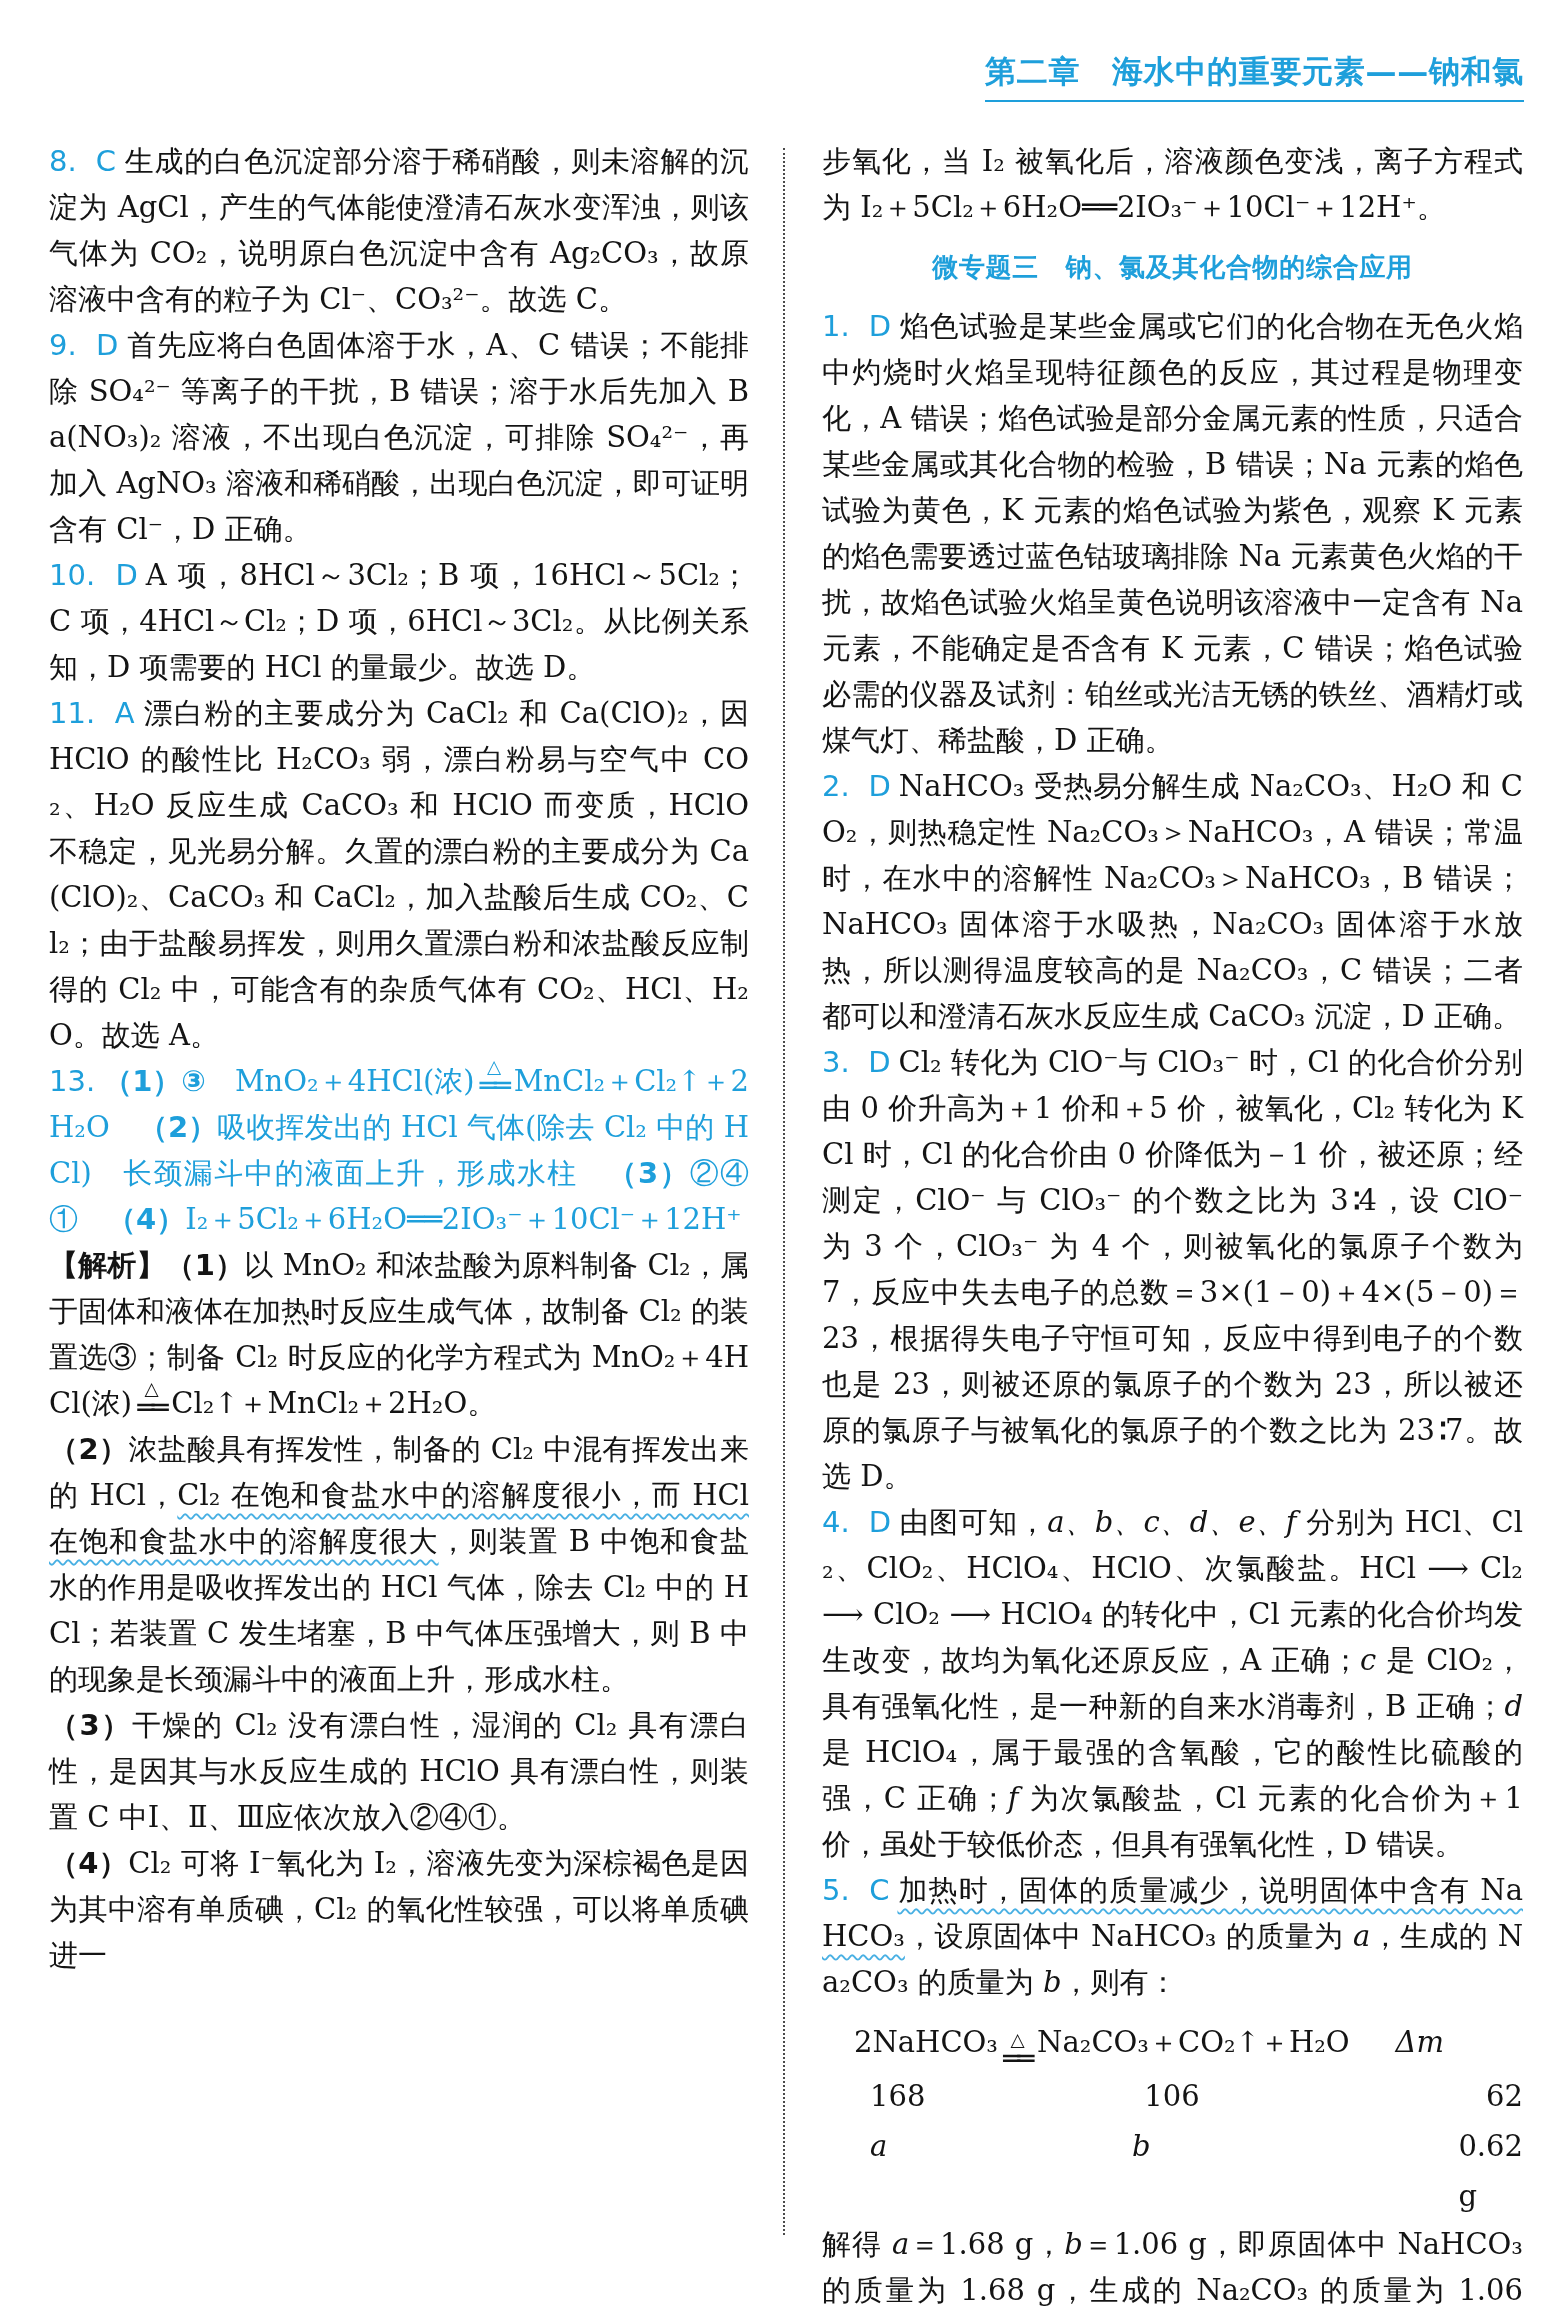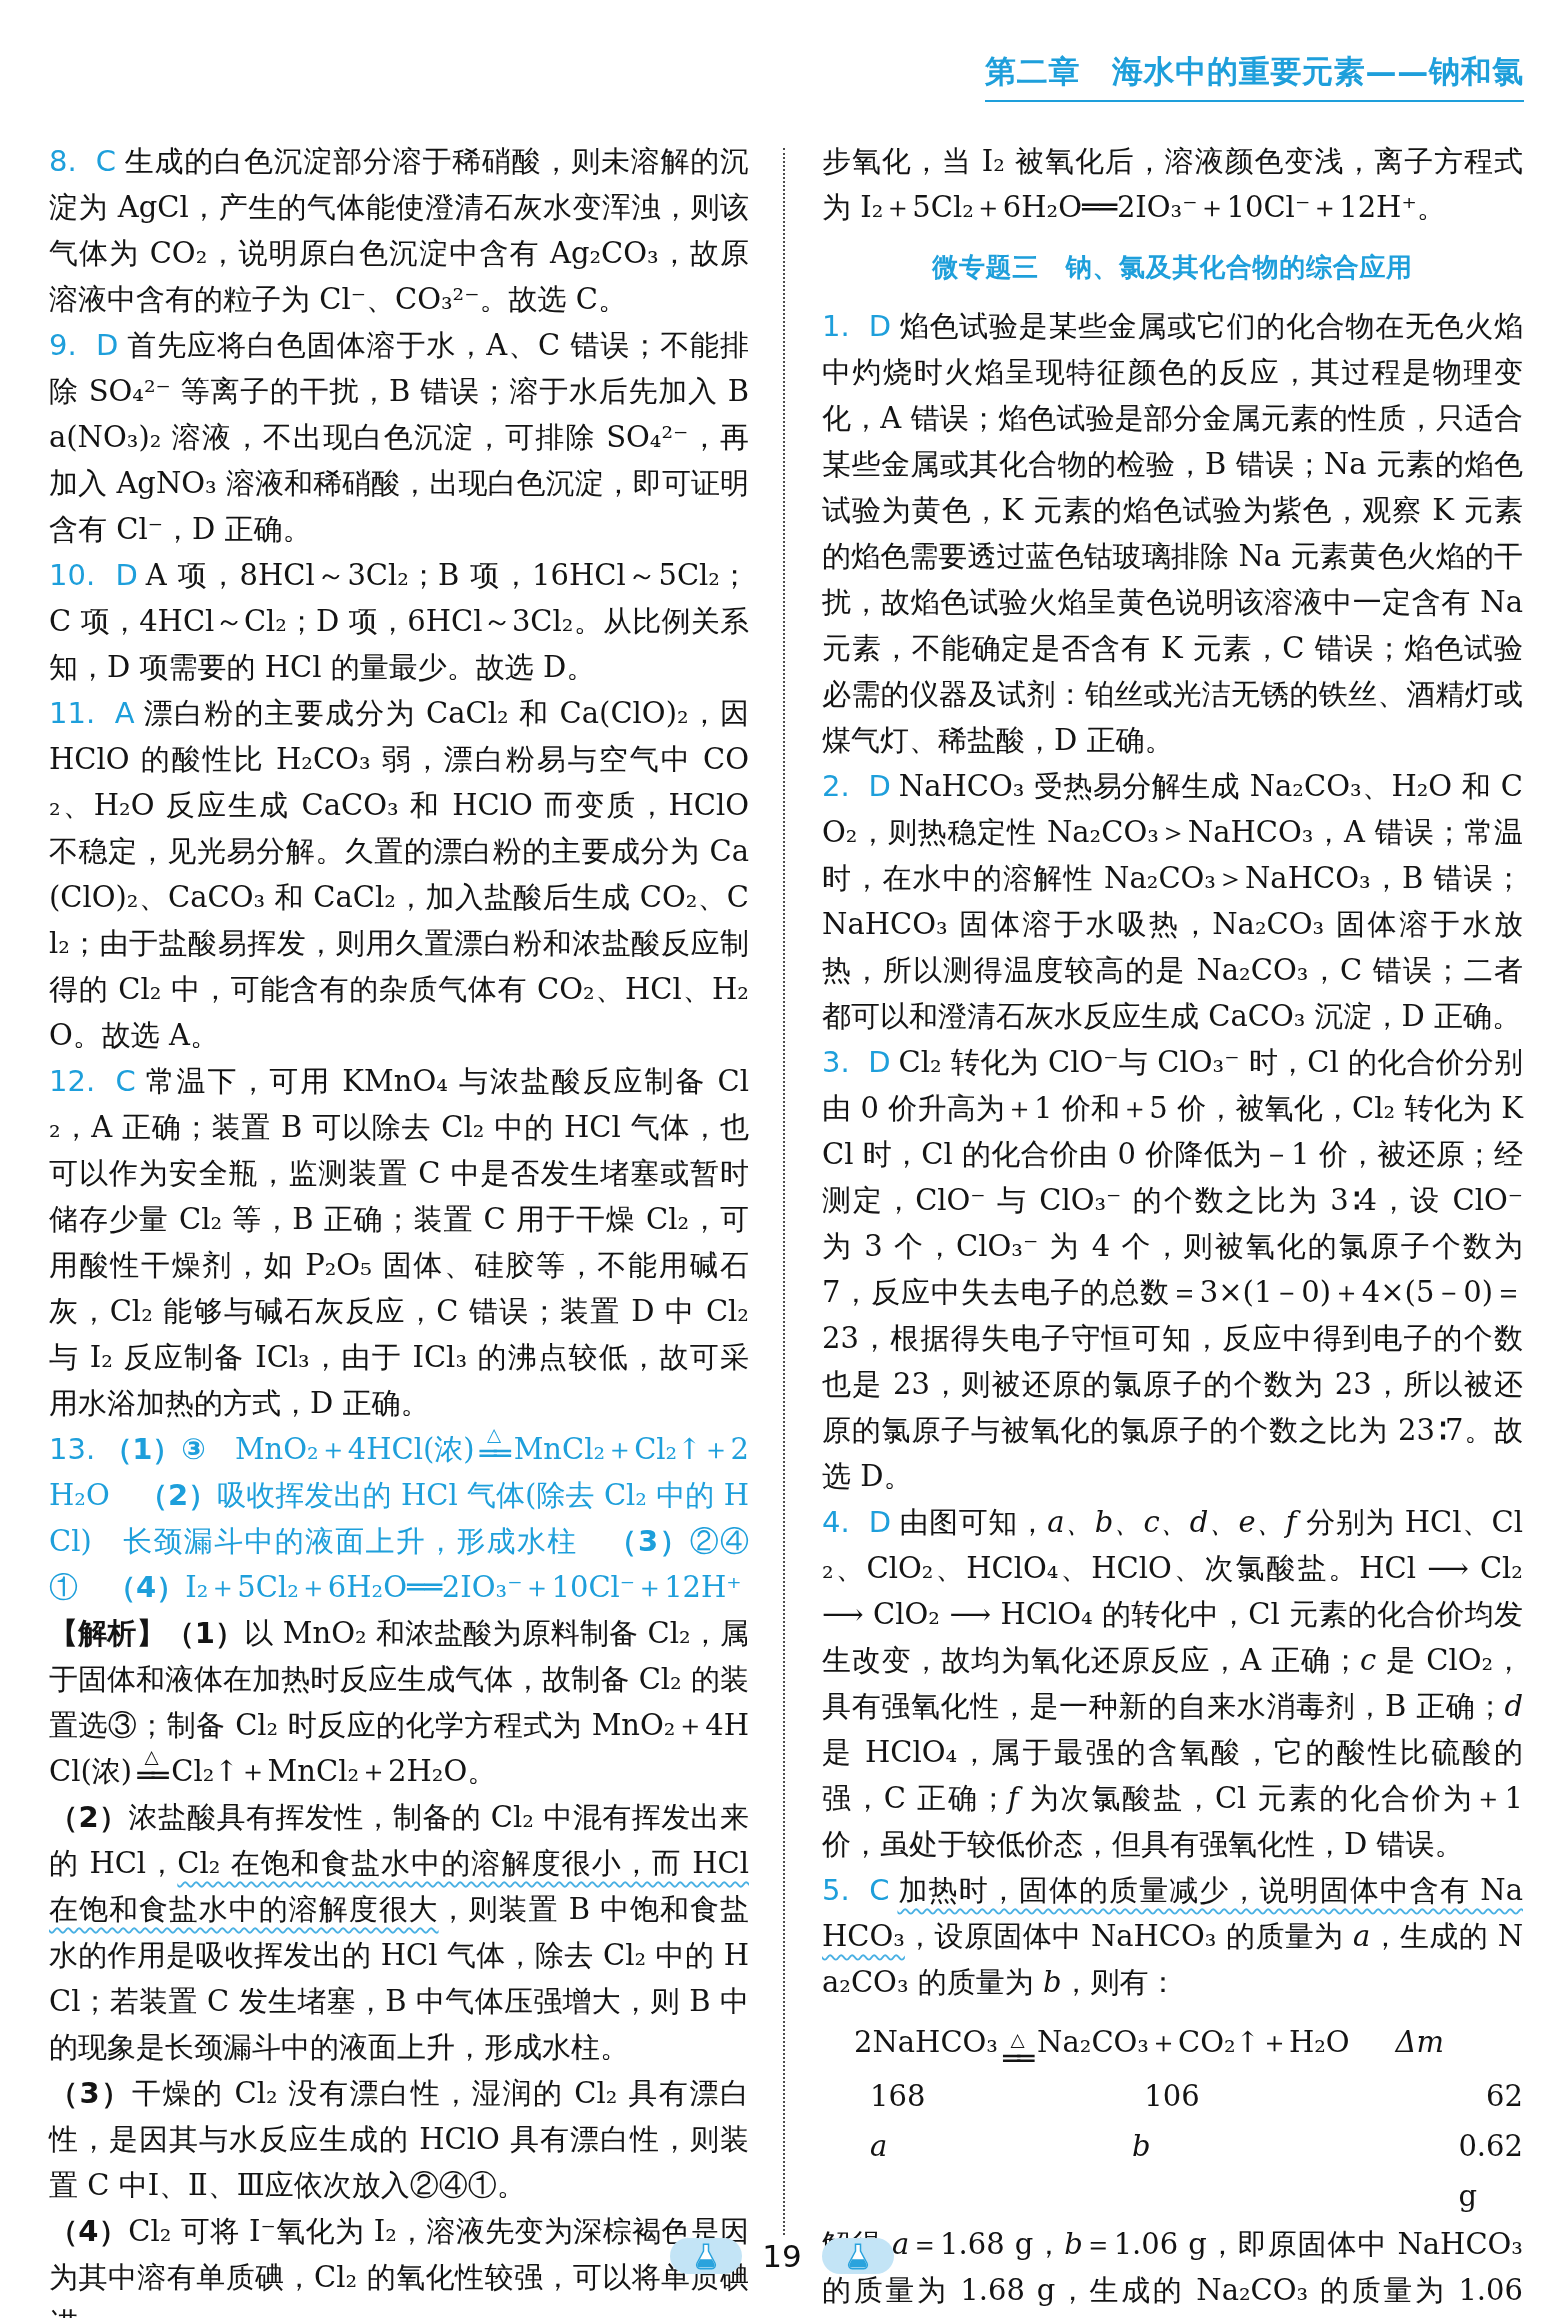--- a/index.html
+++ b/index.html
@@ -68,21 +68,20 @@
     <span class="chapter-title">第二章　海水中的重要元素——钠和氯</span>
   </div>
 
   <div class="divider"></div>
 
   <div class="col col-left">
       <p class="para"><span class="seg-num">8. C</span><span>生成的白色沉淀部分溶于稀硝酸，则未溶解的沉淀为 AgCl，产生的气体能使澄清石灰水变浑浊，则该气体为 CO₂，说明原白色沉淀中含有 Ag₂CO₃，故原溶液中含有的粒子为 Cl⁻、CO₃²⁻。故选 C。</span></p>
       <p class="para"><span class="seg-num">9. D</span><span>首先应将白色固体溶于水，A、C 错误；不能排除 SO₄²⁻ 等离子的干扰，B 错误；溶于水后先加入 Ba(NO₃)₂ 溶液，不出现白色沉淀，可排除 SO₄²⁻，再加入 AgNO₃ 溶液和稀硝酸，出现白色沉淀，即可证明含有 Cl⁻，D 正确。</span></p>
       <p class="para"><span class="seg-num">10. D</span><span>A 项，8HCl～3Cl₂；B 项，16HCl～5Cl₂；C 项，4HCl～Cl₂；D 项，6HCl～3Cl₂。从比例关系知，D 项需要的 HCl 的量最少。故选 D。</span></p>
       <p class="para"><span class="seg-num">11. A</span><span>漂白粉的主要成分为 CaCl₂ 和 Ca(ClO)₂，因 HClO 的酸性比 H₂CO₃ 弱，漂白粉易与空气中 CO₂、H₂O 反应生成 CaCO₃ 和 HClO 而变质，HClO 不稳定，见光易分解。久置的漂白粉的主要成分为 Ca(ClO)₂、CaCO₃ 和 CaCl₂，加入盐酸后生成 CO₂、Cl₂；由于盐酸易挥发，则用久置漂白粉和浓盐酸反应制得的 Cl₂ 中，可能含有的杂质气体有 CO₂、HCl、H₂O。故选 A。</span></p>
-      <p class="para"><span class="seg-num">12. C</span><span>常温下，可用 KMnO₄ 与浓盐酸反应制备 Cl₂，A 正确；装置 B 可以除去 Cl₂ 中的 HCl 气体，也可以作为安全瓶，监测装置 C 中是否发生堵塞或暂时储存少量 Cl₂ 等，B 正确；装置 C 用于干燥 Cl₂，可用酸性干燥剂，如 P₂O₅ 固体、硅胶等，不能用碱石灰，Cl₂ 能够与碱石灰反应，C 错误；装置 D 中 Cl₂ 与 I₂ 反应制备 ICl₃，由于 ICl₃ 的沸点较低，故可采用水浴加热的方式，D 正确。</span></p>
       <p class="para"><span class="seg-num">13.</span><span class="seg-blub">（1）③</span><span class="seg-blu">　MnO₂＋4HCl(浓)</span><span class="deq seg-blu"><span class="deq-tri">△</span><span class="deq-eq">══</span></span><span class="seg-blu">MnCl₂＋Cl₂↑＋2H₂O　</span><span class="seg-blub">（2）</span><span class="seg-blu">吸收挥发出的 HCl 气体(除去 Cl₂ 中的 HCl)　长颈漏斗中的液面上升，形成水柱　</span><span class="seg-blub">（3）</span><span class="seg-blu">②④①　</span><span class="seg-blub">（4）</span><span class="seg-blu">I₂＋5Cl₂＋6H₂O══2IO₃⁻＋10Cl⁻＋12H⁺</span></p>
       <p class="para"><span class="seg-hdr">【解析】</span><span class="seg-bb">（1）</span><span>以 MnO₂ 和浓盐酸为原料制备 Cl₂，属于固体和液体在加热时反应生成气体，故制备 Cl₂ 的装置选③；制备 Cl₂ 时反应的化学方程式为 MnO₂＋4HCl(浓)</span><span class="deq"><span class="deq-tri">△</span><span class="deq-eq">══</span></span><span>Cl₂↑＋MnCl₂＋2H₂O。</span></p>
       <p class="para"><span class="seg-bb">（2）</span><span>浓盐酸具有挥发性，制备的 Cl₂ 中混有挥发出来的 HCl，</span><span class="seg-wavy">Cl₂ 在饱和食盐水中的溶解度很小，而 HCl 在饱和食盐水中的溶解度很大</span><span>，则装置 B 中饱和食盐水的作用是吸收挥发出的 HCl 气体，除去 Cl₂ 中的 HCl；若装置 C 发生堵塞，B 中气体压强增大，则 B 中的现象是长颈漏斗中的液面上升，形成水柱。</span></p>
       <p class="para"><span class="seg-bb">（3）</span><span>干燥的 Cl₂ 没有漂白性，湿润的 Cl₂ 具有漂白性，是因其与水反应生成的 HClO 具有漂白性，则装置 C 中Ⅰ、Ⅱ、Ⅲ应依次放入②④①。</span></p>
       <p class="para"><span class="seg-bb">（4）</span><span>Cl₂ 可将 I⁻氧化为 I₂，溶液先变为深棕褐色是因为其中溶有单质碘，Cl₂ 的氧化性较强，可以将单质碘进一</span></p>
     </div>
   <div class="col col-right">
       <p class="para"><span>步氧化，当 I₂ 被氧化后，溶液颜色变浅，离子方程式为 I₂＋5Cl₂＋6H₂O══2IO₃⁻＋10Cl⁻＋12H⁺。</span></p>
       <div class="section-heading">微专题三　钠、氯及其化合物的综合应用</div>
       <p class="para"><span class="seg-num">1. D</span><span>焰色试验是某些金属或它们的化合物在无色火焰中灼烧时火焰呈现特征颜色的反应，其过程是物理变化，A 错误；焰色试验是部分金属元素的性质，只适合某些金属或其化合物的检验，B 错误；Na 元素的焰色试验为黄色，K 元素的焰色试验为紫色，观察 K 元素的焰色需要透过蓝色钴玻璃排除 Na 元素黄色火焰的干扰，故焰色试验火焰呈黄色说明该溶液中一定含有 Na 元素，不能确定是否含有 K 元素，C 错误；焰色试验必需的仪器及试剂：铂丝或光洁无锈的铁丝、酒精灯或煤气灯、稀盐酸，D 正确。</span></p>
@@ -107,30 +106,15 @@
         </div>
         <div class="eq-row">
           <span class="eq-c1 seg-i">a</span>
           <span class="eq-c2 seg-i">b</span>
           <span class="eq-c3">0.62 g</span>
         </div>
       </div>
       <p class="para"><span>解得 </span><span class="seg-i">a</span><span>＝1.68 g，</span><span class="seg-i">b</span><span>＝1.06 g，即原固体中 NaHCO₃ 的质量为 1.68 g，生成的 Na₂CO₃ 的质量为 1.06 g，加热后固体中的 NaHCO₃ 转化为 Na₂CO₃，根据 Na₂CO₃＋2HCl</span></p>
     </div>
 
-  <div class="footer">
-    <span class="pill">
-      <svg class="flask" viewBox="0 0 24 24" aria-hidden="true">
-        <path d="M10 2.5h4v5.5l5.2 9.8a3 3 0 0 1-2.65 4.4H7.45A3 3 0 0 1 4.8 17.8L10 8z" fill="#ffffff" stroke="#2aa3dd" stroke-width="1.2"></path>
-        <path d="M7.2 14.5h9.6l2 3.8a2 2 0 0 1-1.8 2.9H7a2 2 0 0 1-1.8-2.9z" fill="#2aa3dd"></path>
-      </svg>
-    </span>
-    <span class="page-num">19</span>
-    <span class="pill">
-      <svg class="flask" viewBox="0 0 24 24" aria-hidden="true">
-        <path d="M10 2.5h4v5.5l5.2 9.8a3 3 0 0 1-2.65 4.4H7.45A3 3 0 0 1 4.8 17.8L10 8z" fill="#ffffff" stroke="#2aa3dd" stroke-width="1.2"></path>
-        <path d="M7.2 14.5h9.6l2 3.8a2 2 0 0 1-1.8 2.9H7a2 2 0 0 1-1.8-2.9z" fill="#2aa3dd"></path>
-      </svg>
-    </span>
-  </div>
 
 </div>
 
 
 </body></html>

